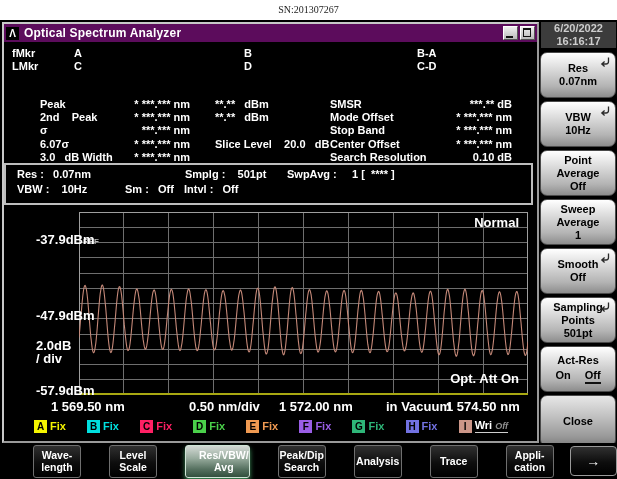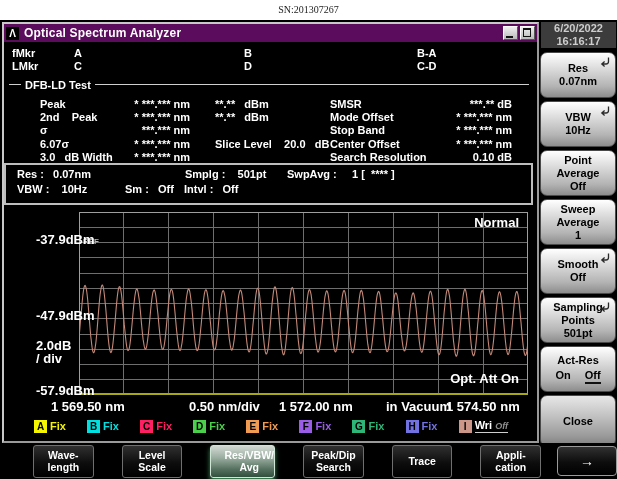--- a/index.html
+++ b/index.html
@@ -111,25 +111,20 @@
           <span class="wtxt mc3">B-A</span>
         </div>
         <div class="mrow" style="top: 36px;">
           <span class="wtxt mc0">LMkr</span>
           <span class="wtxt mc1">C</span>
           <span class="wtxt mc2">D</span>
           <span class="wtxt mc3">C-D</span>
         </div>
       </div>
 
-    <div id="dfb-header">
-      <div class="rule short"></div>
-      <span>DFB-LD Test</span>
-      <div class="rule long"></div>
-    </div>
     <div id="dfb-rows">
         <span class="wtxt d-label" style="top: 74px;">Peak</span>
         <span class="wtxt d-nm" style="top: 74px;">* ***.*** nm</span>
         <span class="wtxt d-mid" style="top: 74px;">**.**   dBm</span>
         <span class="wtxt d-rlabel" style="top: 74px;">SMSR</span>
         <span class="wtxt d-rval" style="top: 74px;">***.** dB</span>
         <span class="wtxt d-label" style="top: 87.2px;">2nd    Peak</span>
         <span class="wtxt d-nm" style="top: 87.2px;">* ***.*** nm</span>
         <span class="wtxt d-mid" style="top: 87.2px;">**.**   dBm</span>
         <span class="wtxt d-rlabel" style="top: 87.2px;">Mode Offset</span>
@@ -312,20 +307,23 @@
       </div>
       <div class="fkey selected">
         <span>Res/VBW/</span>
         <span>Avg</span>
       </div>
       <div class="fkey">
         <span>Peak/Dip</span>
         <span>Search</span>
       </div>
       <div class="fkey">
+        <span>Analysis</span>
+      </div>
+      <div class="fkey">
         <span>Trace</span>
       </div>
       <div class="fkey">
         <span>Appli-</span>
         <span>cation</span>
       </div>
       <div class="fkey" id="fkey-arrow">
         <span>→</span>
       </div>
     </div>

